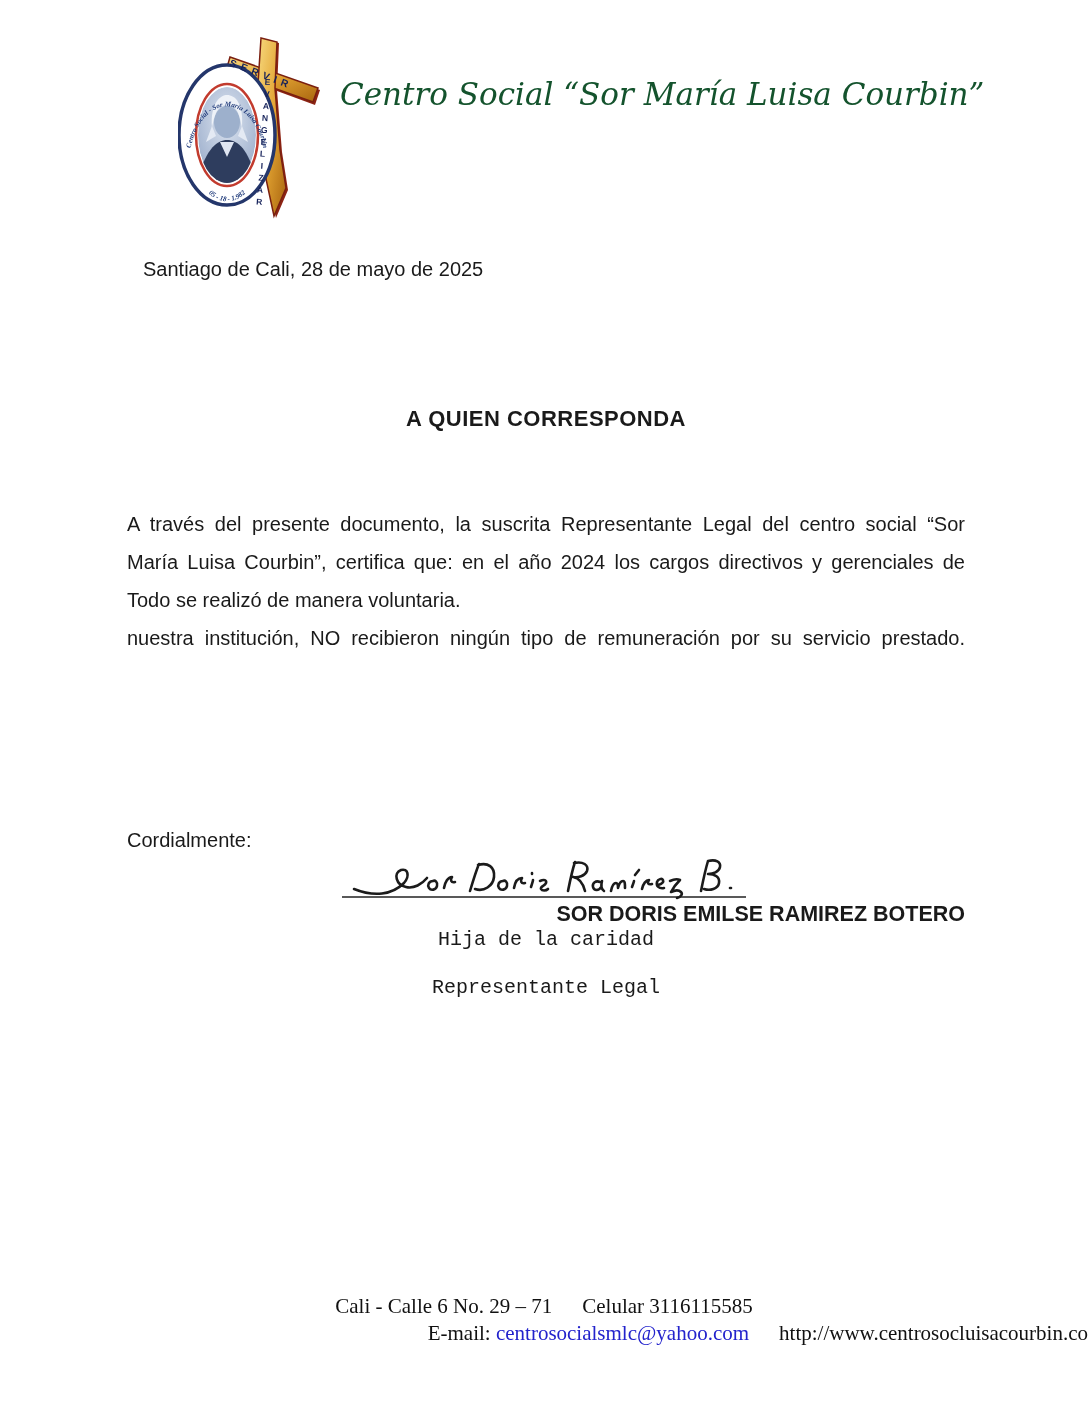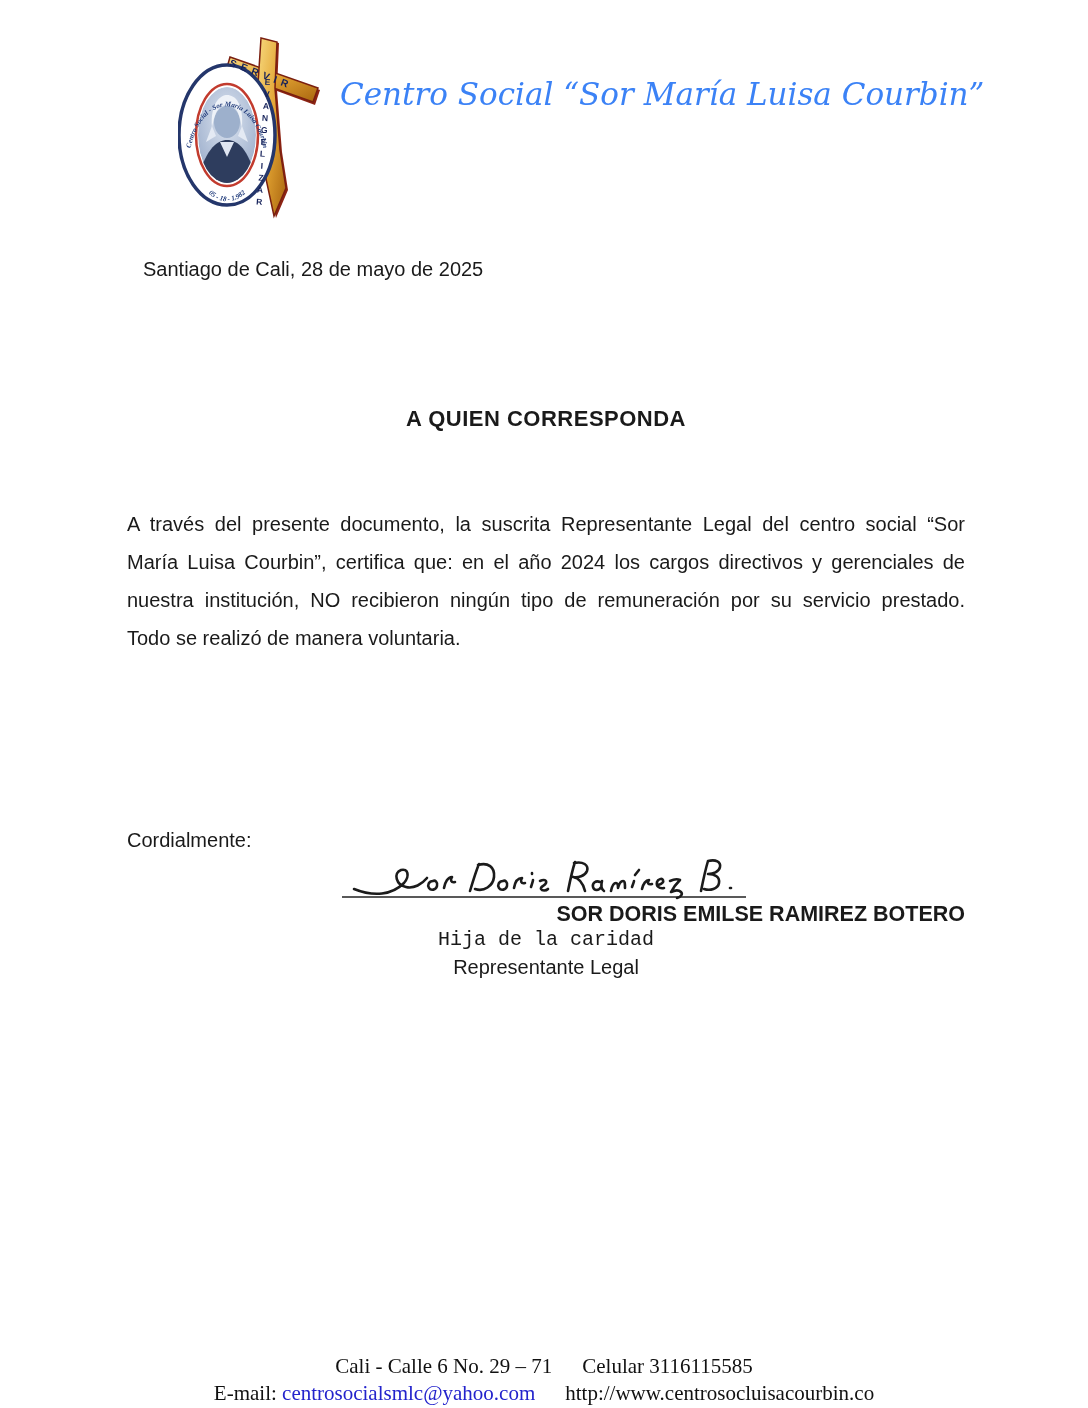--- a/index.html
+++ b/index.html
@@ -33,21 +33,21 @@
     transform: rotate(4deg); transform-origin: center top;
     writing-mode: vertical-rl; text-orientation: upright;
     font-size: 8.5px; font-weight: bold; color: #16225a;
     letter-spacing: 2px; white-space: nowrap;
   }
   .org-title {
     position: absolute; left: 340px; top: 74px; width: 560px;
     text-align: center;
     font-family: "DejaVu Serif", serif;
     font-style: italic;
-    color: #3b82f6;
+    color: #14532d;
   }
   .org-title .line1 { font-size: 31px; line-height: 41px; white-space: nowrap; }
   .org-title .line2 { font-size: 30px; line-height: 41px; }
 
   
   .date-line {
     position: absolute; left: 143px; top: 258px;
     font-size: 20px;
   }
   .salutation {
@@ -76,31 +76,31 @@
   .sig-name {
     position: absolute; left: 127px; top: 902px; width: 838px;
     text-align: right; font-weight: bold; font-size: 21.5px;
   }
   .sig-sub {
     position: absolute; left: 127px; width: 838px;
     text-align: center; font-size: 20px;
   }
   .sig-sub.s1 { top: 928px; font-family: Liberation Mono, monospace; }
   .sig-sub.s2 { top: 952px; }
-  .sig-sub.s3 { top: 956px; }
+  .sig-sub.s3 { top: 976px; font-family: Liberation Mono, monospace; }
 
   
   .footer-line {
     position: absolute; left: 0; width: 1088px;
     text-align: center;
     font-family: "Liberation Serif", serif;
     font-size: 21px; color: #111;
   }
-  .footer-line.f1 { top: 1354px; }
-  .footer-line.f2 { top: 1381px; }
+  .footer-line.f1 { top: 1294px; }
+  .footer-line.f2 { top: 1321px; text-align: right; }
   .footer-gap { display: inline-block; width: 30px; }
   .email-link { color: #2323cc; text-decoration: none; }
 </style>
 </head>
 <body>
 
 <div class="page">
 
   <div class="logo-wrap">
     <svg width="162" height="190" viewBox="0 0 162 190">
@@ -158,22 +158,22 @@
     <div class="line1">Centro Social  “Sor María Luisa Courbin”</div>
   </div>
 
   <div class="date-line">Santiago de Cali, 28 de mayo de 2025</div>
 
   <div class="salutation">A QUIEN CORRESPONDA</div>
 
   <div class="body-text">
     <div class="body-line justify">A través del presente documento, la suscrita Representante Legal del centro social “Sor</div>
     <div class="body-line justify">María Luisa Courbin”, certifica que: en el año 2024 los cargos directivos y gerenciales de</div>
+    <div class="body-line">Todo se realizó de manera voluntaria.</div>
     <div class="body-line justify">nuestra institución, NO recibieron ningún tipo de remuneración por su servicio prestado.</div>
-    <div class="body-line">Todo se realizó de manera voluntaria.</div>
   </div>
 
   <div class="closing">Cordialmente:</div>
 
   <svg class="sig-svg" width="410" height="48" viewBox="0 0 410 48">
     <line x1="2" y1="44" x2="406" y2="44" stroke="#222" stroke-width="1.6"></line>
     <g fill="none" stroke="#1b1b1b" stroke-width="2.6" stroke-linecap="round" stroke-linejoin="round">
       <path d="M14,36 C34,44 52,42 64,30 C70,23 68,15 61,17 C53,20 56,32 66,34 C74,36 82,31 87,25"></path>
       <path d="M93,28 C89,28 87,32 89,35 C91,38 96,37 97,33 C98,29 95,27 93,28"></path>
       <path d="M104,35 C105,29 108,24 112,24 C110,27 111,30 115,29"></path>

